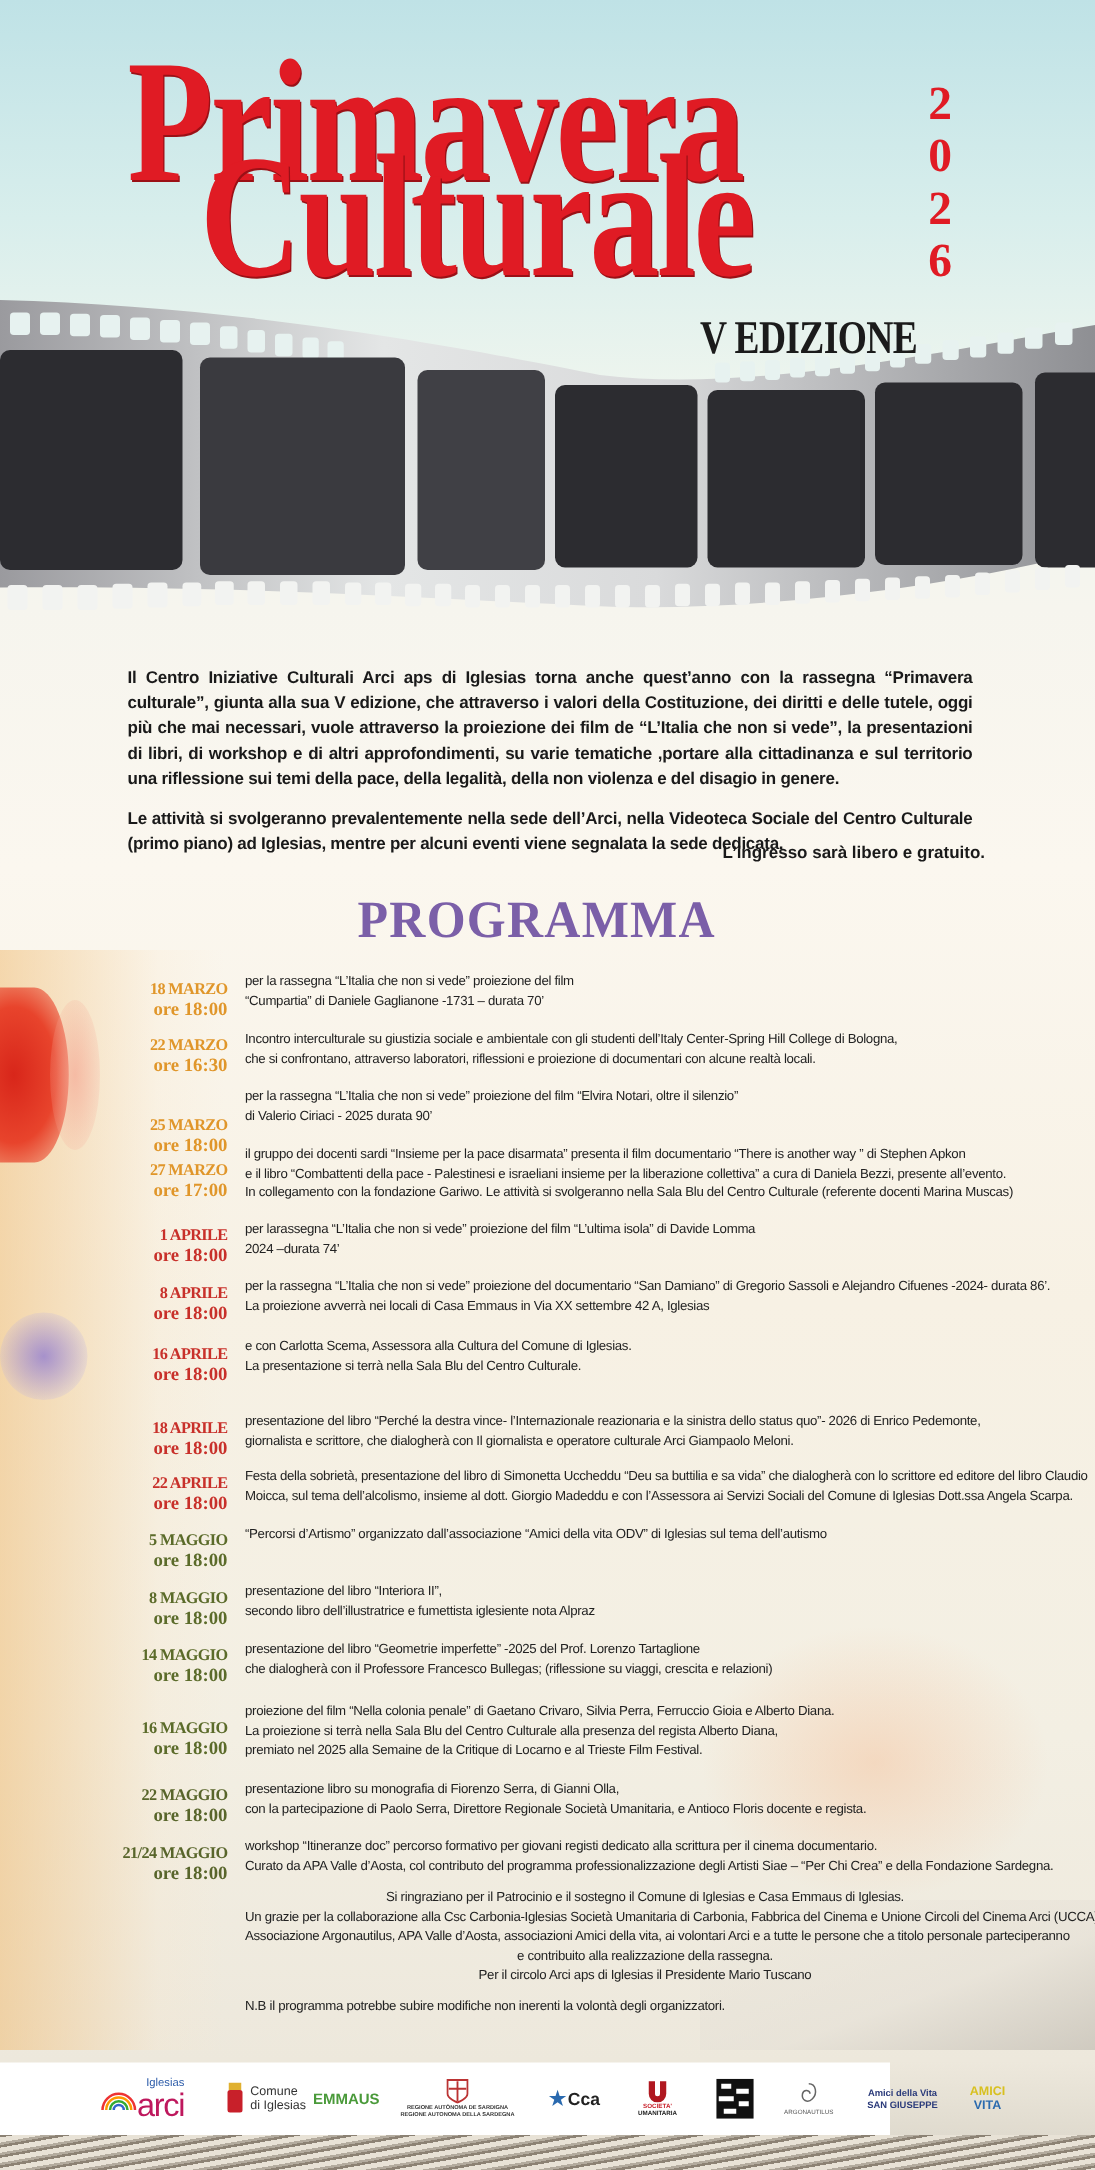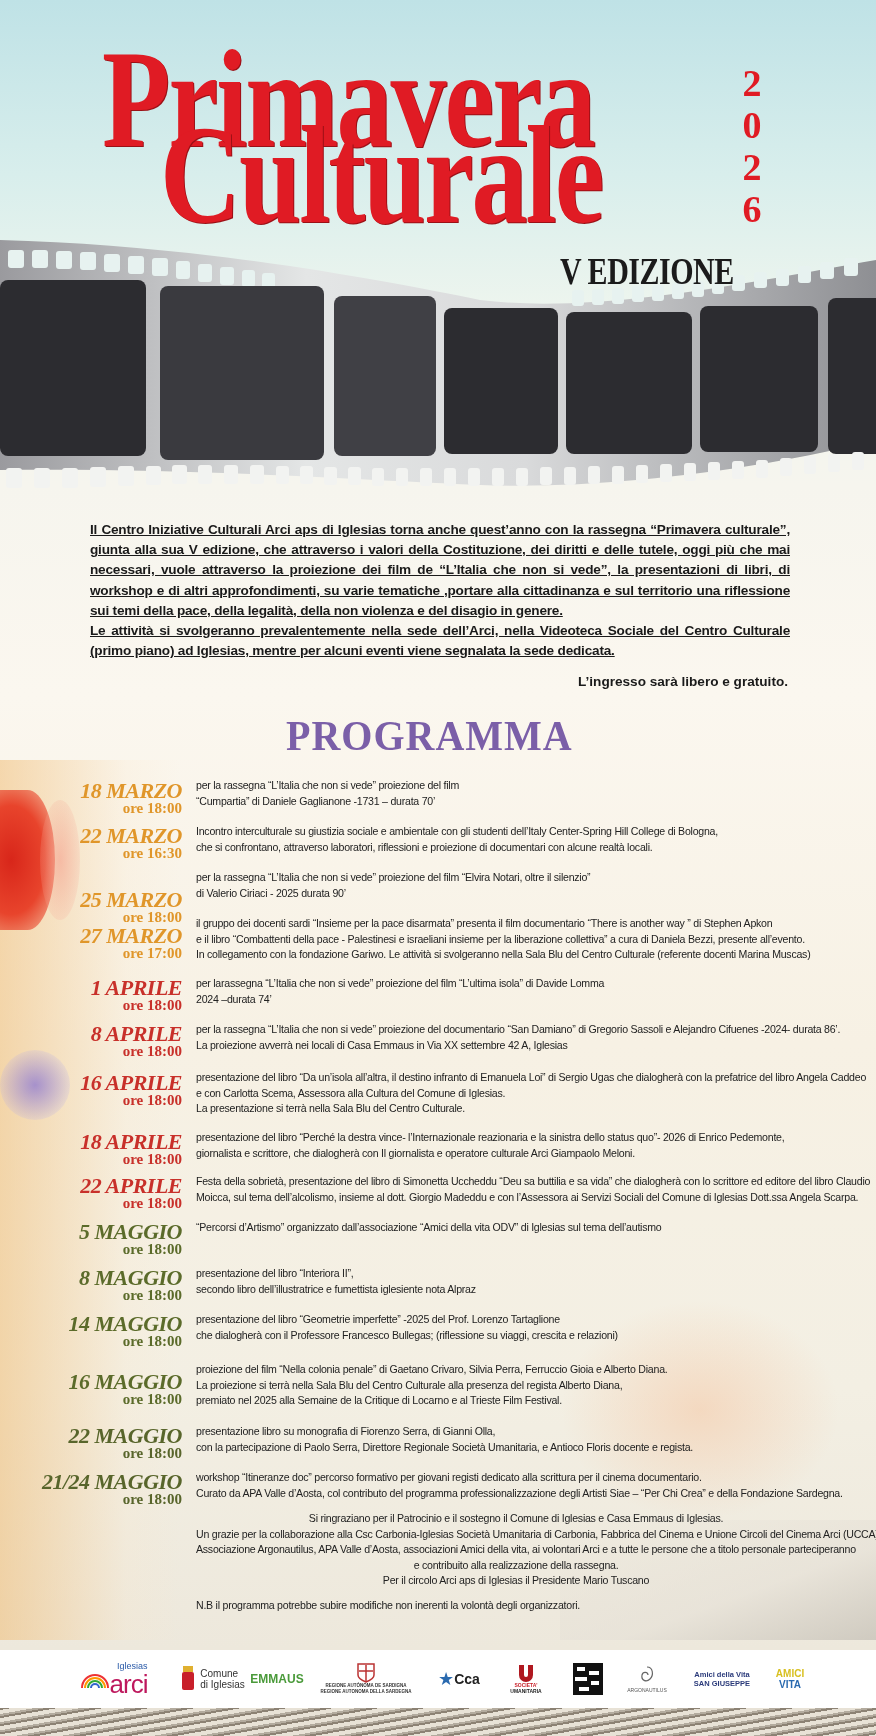--- a/index.html
+++ b/index.html
@@ -24,45 +24,45 @@
   .t2{left:160px;top:104px;font-size:112px;}
   .year{position:absolute;left:738px;top:62px;width:28px;font-family:"Liberation Serif",serif;font-weight:bold;
     color:#e01b24;font-size:38px;line-height:42px;text-align:center;}
   .edition{position:absolute;left:560px;top:250px;font-family:"Liberation Serif",serif;font-weight:bold;color:#1b1b1b;
     font-size:30px;transform:scaleY(1.25);transform-origin:left top;letter-spacing:-0.5px;}
 
   .film{position:absolute;left:0;top:240px;width:876px;height:260px;}
 
   .intro{position:absolute;left:90px;top:520px;width:700px;font-family:"Liberation Sans",sans-serif;font-weight:bold;
     font-size:13.6px;line-height:20.2px;color:#1a1a1a;text-align:justify;letter-spacing:-0.2px;}
-  .intro p{margin:0;text-decoration:underline;}
+  .intro p{margin:12px;}
   .free{position:absolute;right:88px;top:674px;font-weight:bold;font-size:13.6px;color:#1a1a1a;}
 
   .programma{position:absolute;left:286px;top:712px;font-family:"Liberation Serif",serif;font-weight:bold;color:#7b5fa8;
     font-size:40px;letter-spacing:1px;transform:scaleY(1.05);}
 
   .events{position:absolute;left:0;top:778px;width:876px;}
   .ev{position:absolute;left:0;width:876px;}
   .ev .date{position:absolute;right:694px;text-align:right;font-family:"Liberation Serif",serif;font-weight:bold;white-space:nowrap;}
-  .ev .d1{font-size:22px;line-height:19px;letter-spacing:-0.5px;font-style:italic;}
+  .ev .d1{font-size:13px;line-height:19px;letter-spacing:-0.5px;}
   .ev .d2{font-size:15px;line-height:16px;}
   .ev .desc{position:absolute;left:196px;width:640px;font-family:"Liberation Sans",sans-serif;font-size:10.6px;
     line-height:15.5px;color:#222;letter-spacing:-0.25px;}
   .ev .desc span{display:block;white-space:nowrap;}
   .c-orange{color:#e0962a;}
   .c-red{color:#c8302a;}
   .c-green{color:#5b6b2a;}
   .c-dgreen{color:#58652b;}
 
   .thanks{position:absolute;left:196px;top:1511px;width:640px;font-size:10.6px;line-height:15.6px;color:#222;letter-spacing:-0.25px;}
   .thanks span{display:block;white-space:nowrap;text-align:center;}
   .info{position:absolute;left:196px;top:1598px;width:640px;font-size:10.6px;line-height:15.6px;color:#222;letter-spacing:-0.25px;}
   .info span{display:block;white-space:nowrap;}
 
-  .logos{position:absolute;left:0;top:1650px;width:876px;height:58px;background:#fff;display:flex;align-items:center;}
+  .logos{position:absolute;left:0;top:1650px;width:712px;height:58px;background:#fff;display:flex;align-items:center;}
   .logo{position:absolute;top:0;height:58px;display:flex;align-items:center;justify-content:center;}
   .bottom-book{position:absolute;left:0;top:1708px;width:876px;height:28px;
     background:repeating-linear-gradient(170deg,#8c8274 0 2px,#e8e2d6 2px 6px,#b3ab9e 6px 8px);}
 </style>
 </head>
 <body>
 
 <div class="bg-left"></div>
 <div class="poppy"></div>
 <div class="poppy2"></div>
@@ -239,21 +239,20 @@
         <span>per la rassegna “L’Italia che non si vede” proiezione del documentario “San Damiano” di Gregorio Sassoli e Alejandro Cifuenes -2024- durata 86’.</span>
         <span>La proiezione avverrà nei locali di Casa Emmaus in Via XX settembre 42 A, Iglesias</span>
       </div>
   </div>
   <div class="ev" style="top:292px">
     <div class="date c-red" style="top:3px">
         <div class="d1">16 APRILE</div>
         <div class="d2">ore 18:00</div>
       </div>
     <div class="desc" style="top:0">
-        <span>presentazione del libro “Da un’isola all’altra, il destino infranto di Emanuela Loi” di Sergio Ugas che dialogherà con la prefatrice del libro Angela Caddeo</span>
         <span>e con Carlotta Scema, Assessora alla Cultura del Comune di Iglesias.</span>
         <span>La presentazione si terrà nella Sala Blu del Centro Culturale.</span>
       </div>
   </div>
   <div class="ev" style="top:352px">
     <div class="date c-red" style="top:2px">
         <div class="d1">18 APRILE</div>
         <div class="d2">ore 18:00</div>
       </div>
     <div class="desc" style="top:0">

